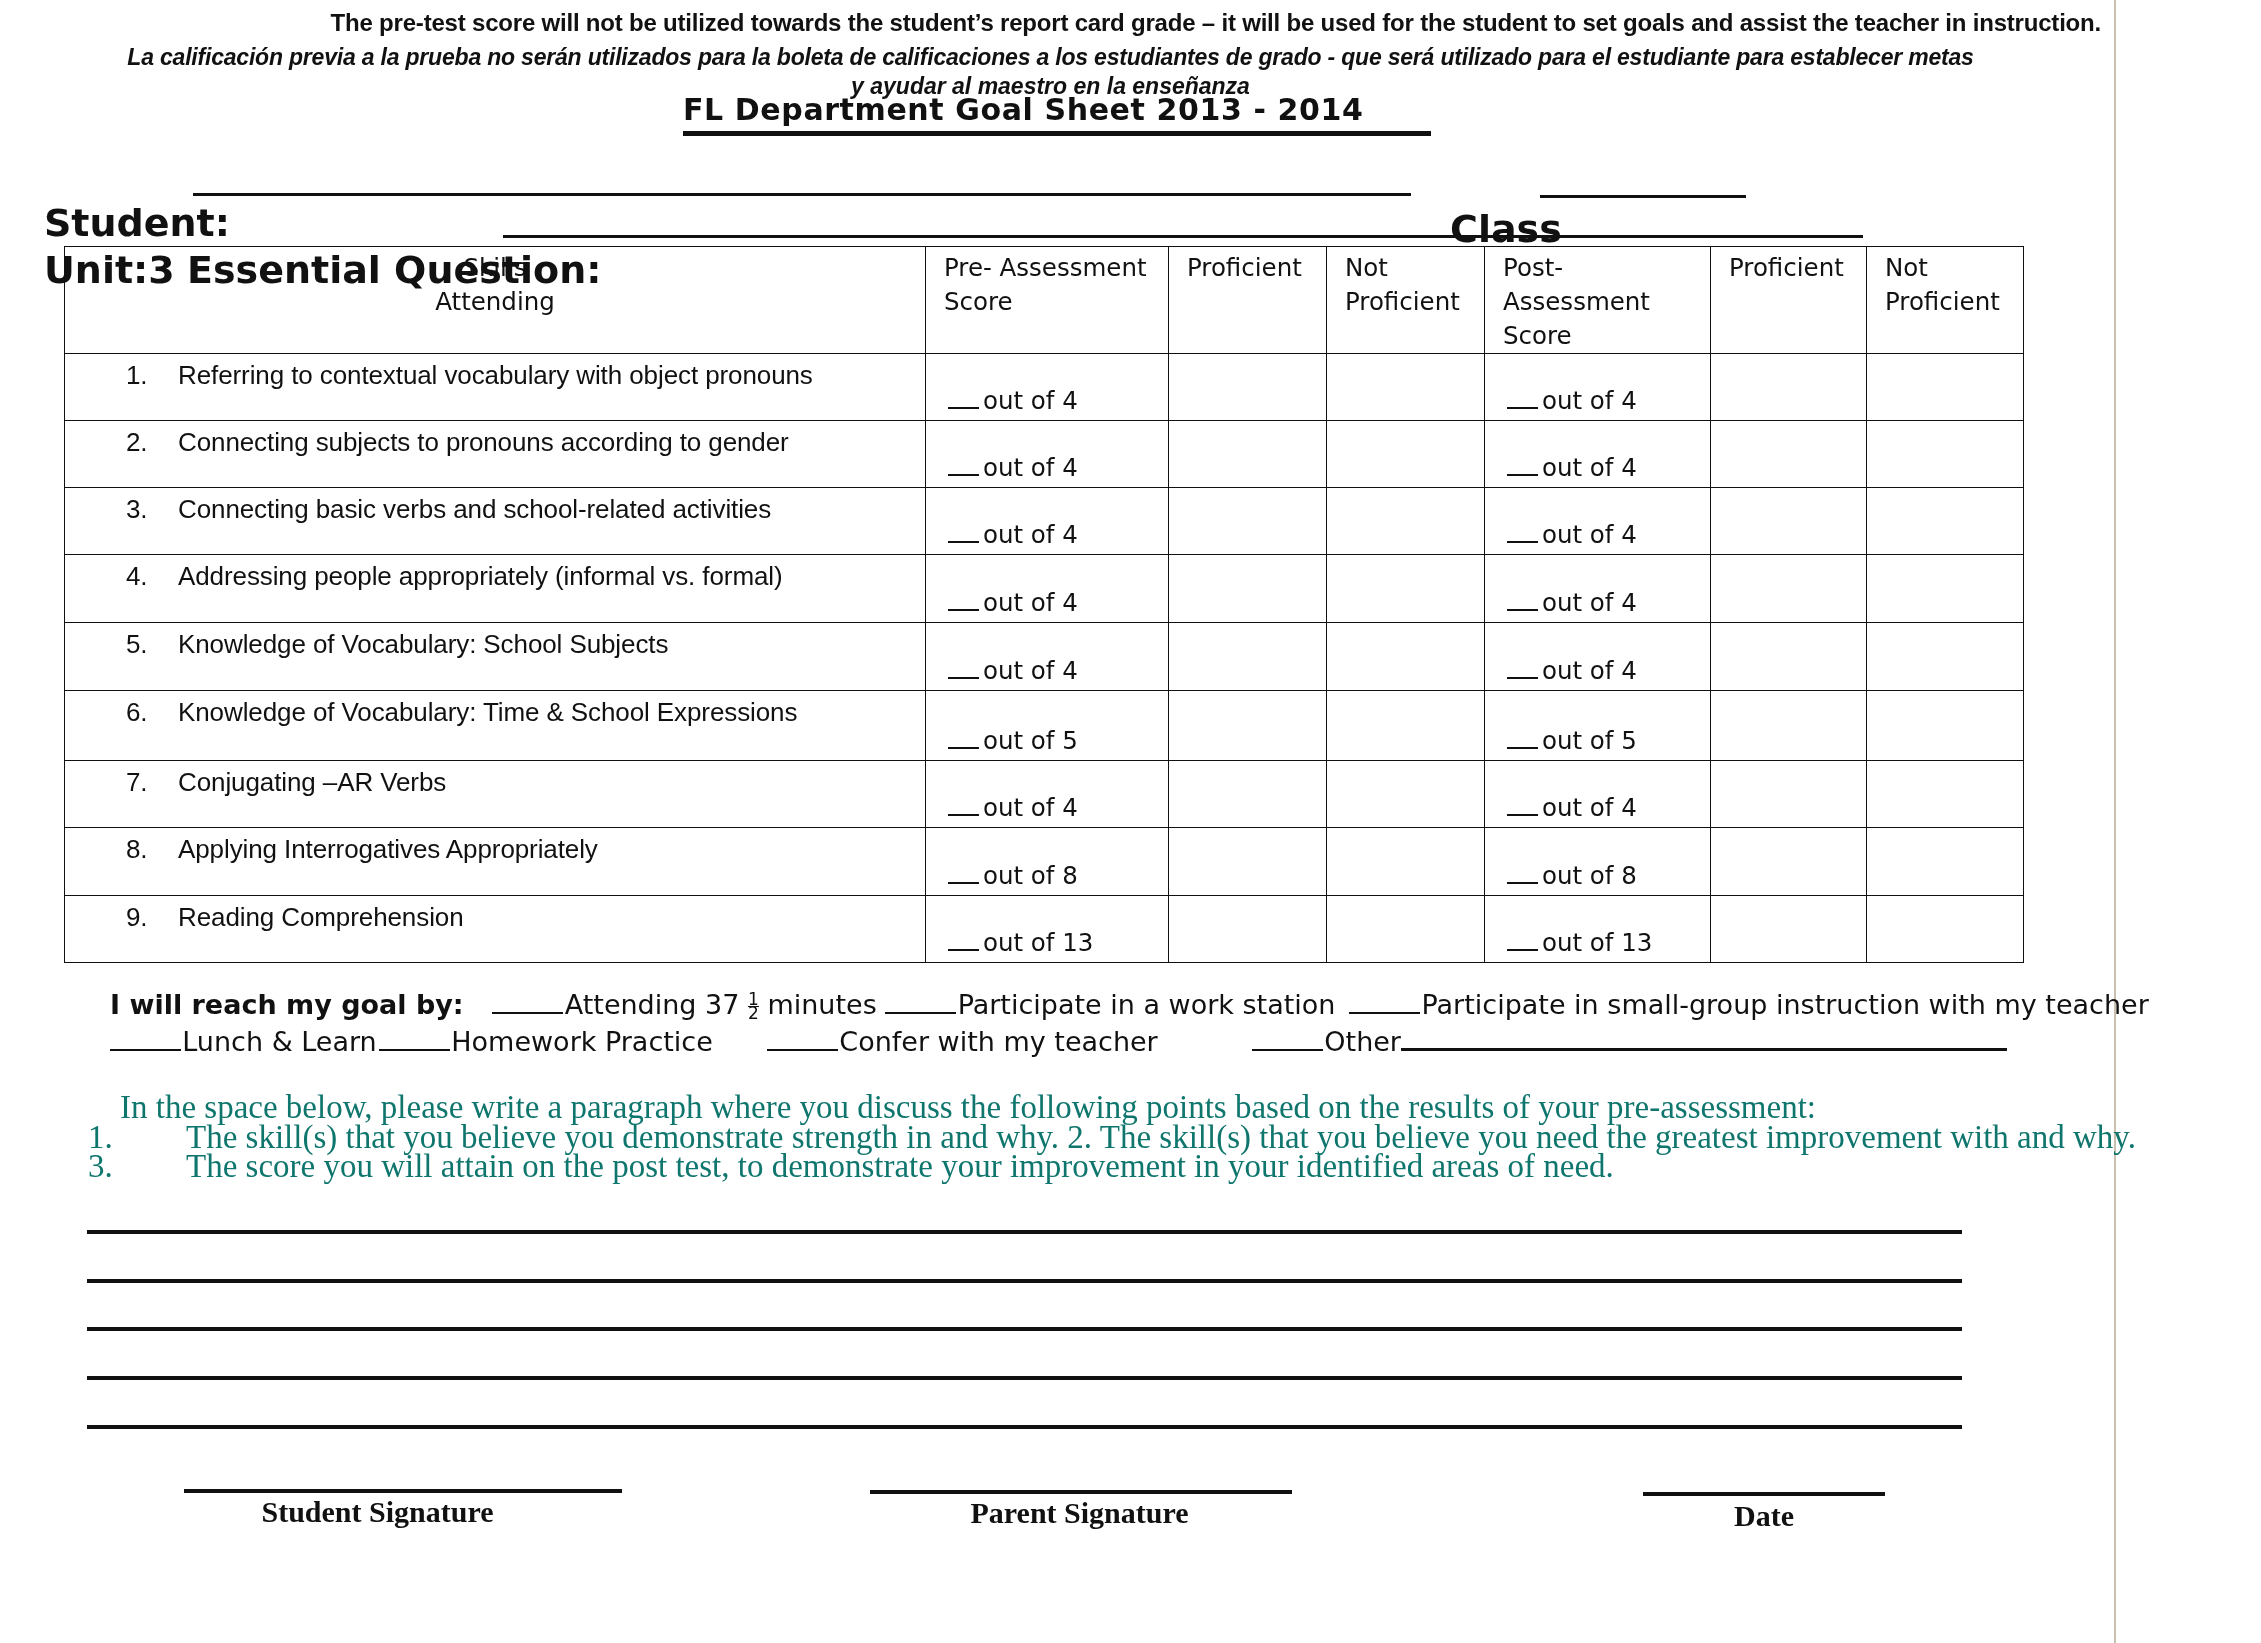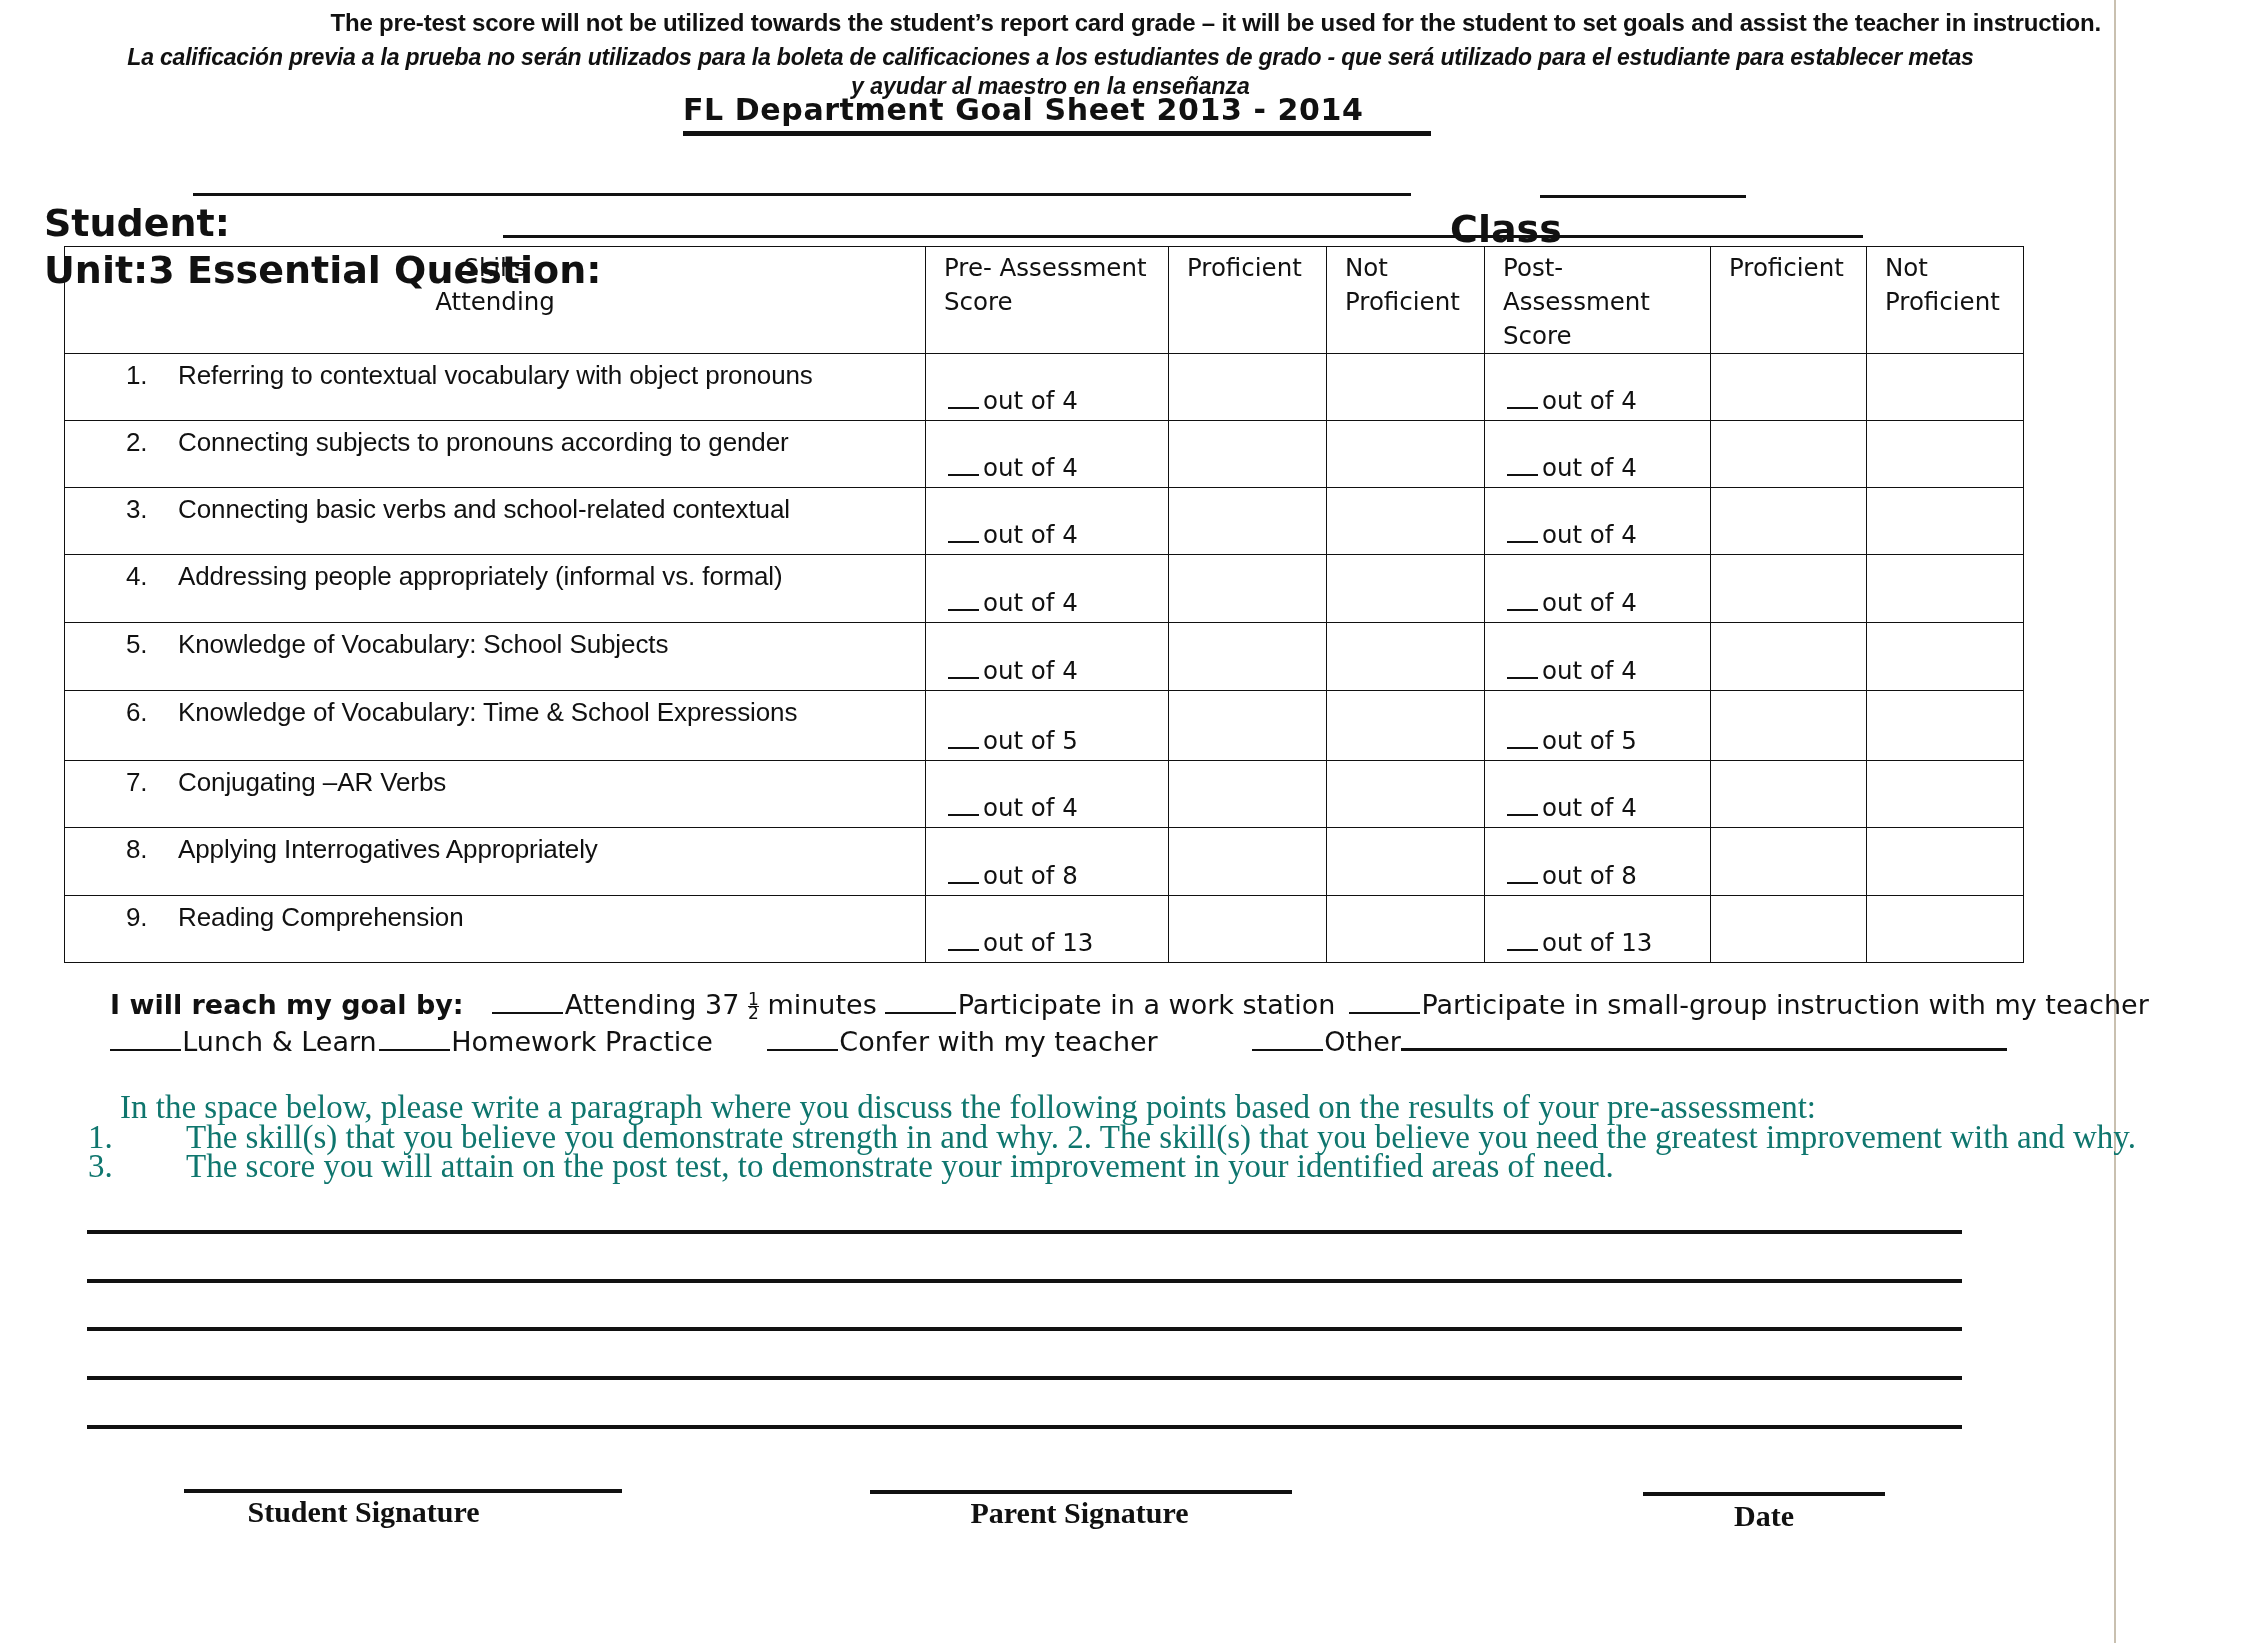--- a/index.html
+++ b/index.html
@@ -142,21 +142,21 @@
   <tr style="height:67px">
     <td class="skill"><span class="num">2.</span><span>Connecting subjects to pronouns according to gender</span></td>
     <td class="score"><span class="blank-u"></span><span>out of 4</span></td>
     <td></td>
     <td></td>
     <td class="score"><span class="blank-u"></span><span>out of 4</span></td>
     <td></td>
     <td></td>
   </tr>
   <tr style="height:67px">
-    <td class="skill"><span class="num">3.</span><span>Connecting basic verbs and school-related contextual</span></td>
+    <td class="skill"><span class="num">3.</span><span>Connecting basic verbs and school-related activities</span></td>
     <td class="score"><span class="blank-u"></span><span>out of 4</span></td>
     <td></td>
     <td></td>
     <td class="score"><span class="blank-u"></span><span>out of 4</span></td>
     <td></td>
     <td></td>
   </tr>
   <tr style="height:68px">
     <td class="skill"><span class="num">4.</span><span>Addressing people appropriately (informal vs. formal)</span></td>
     <td class="score"><span class="blank-u"></span><span>out of 4</span></td>
@@ -235,20 +235,20 @@
 <div class="abs instr" style="left:88px; top:1148px;">3.</div>
 <div class="abs instr" style="left:186px; top:1148px; white-space:nowrap;">The score you will attain on the post test, to demonstrate your improvement in your identified areas of need.</div>
 
 <div class="writing-line" style="top:1230px;"></div>
 <div class="writing-line" style="top:1279px;"></div>
 <div class="writing-line" style="top:1327px;"></div>
 <div class="writing-line" style="top:1376px;"></div>
 <div class="writing-line" style="top:1425px;"></div>
 
 <div class="abs line" style="left:184px; top:1489px; width:438px;"></div>
-<div class="abs sig-label" style="left:170px; top:1495px; width:387px;">Student Signature</div>
+<div class="abs sig-label" style="left:184px; top:1495px; width:387px;">Student Signature</div>
 
 <div class="abs line" style="left:870px; top:1490px; width:422px;"></div>
 <div class="abs sig-label" style="left:870px; top:1496px; width:419px;">Parent Signature</div>
 
 <div class="abs line" style="left:1643px; top:1492px; width:242px;"></div>
 <div class="abs sig-label" style="left:1643px; top:1499px; width:242px;">Date</div>
 
 
 </body></html>

